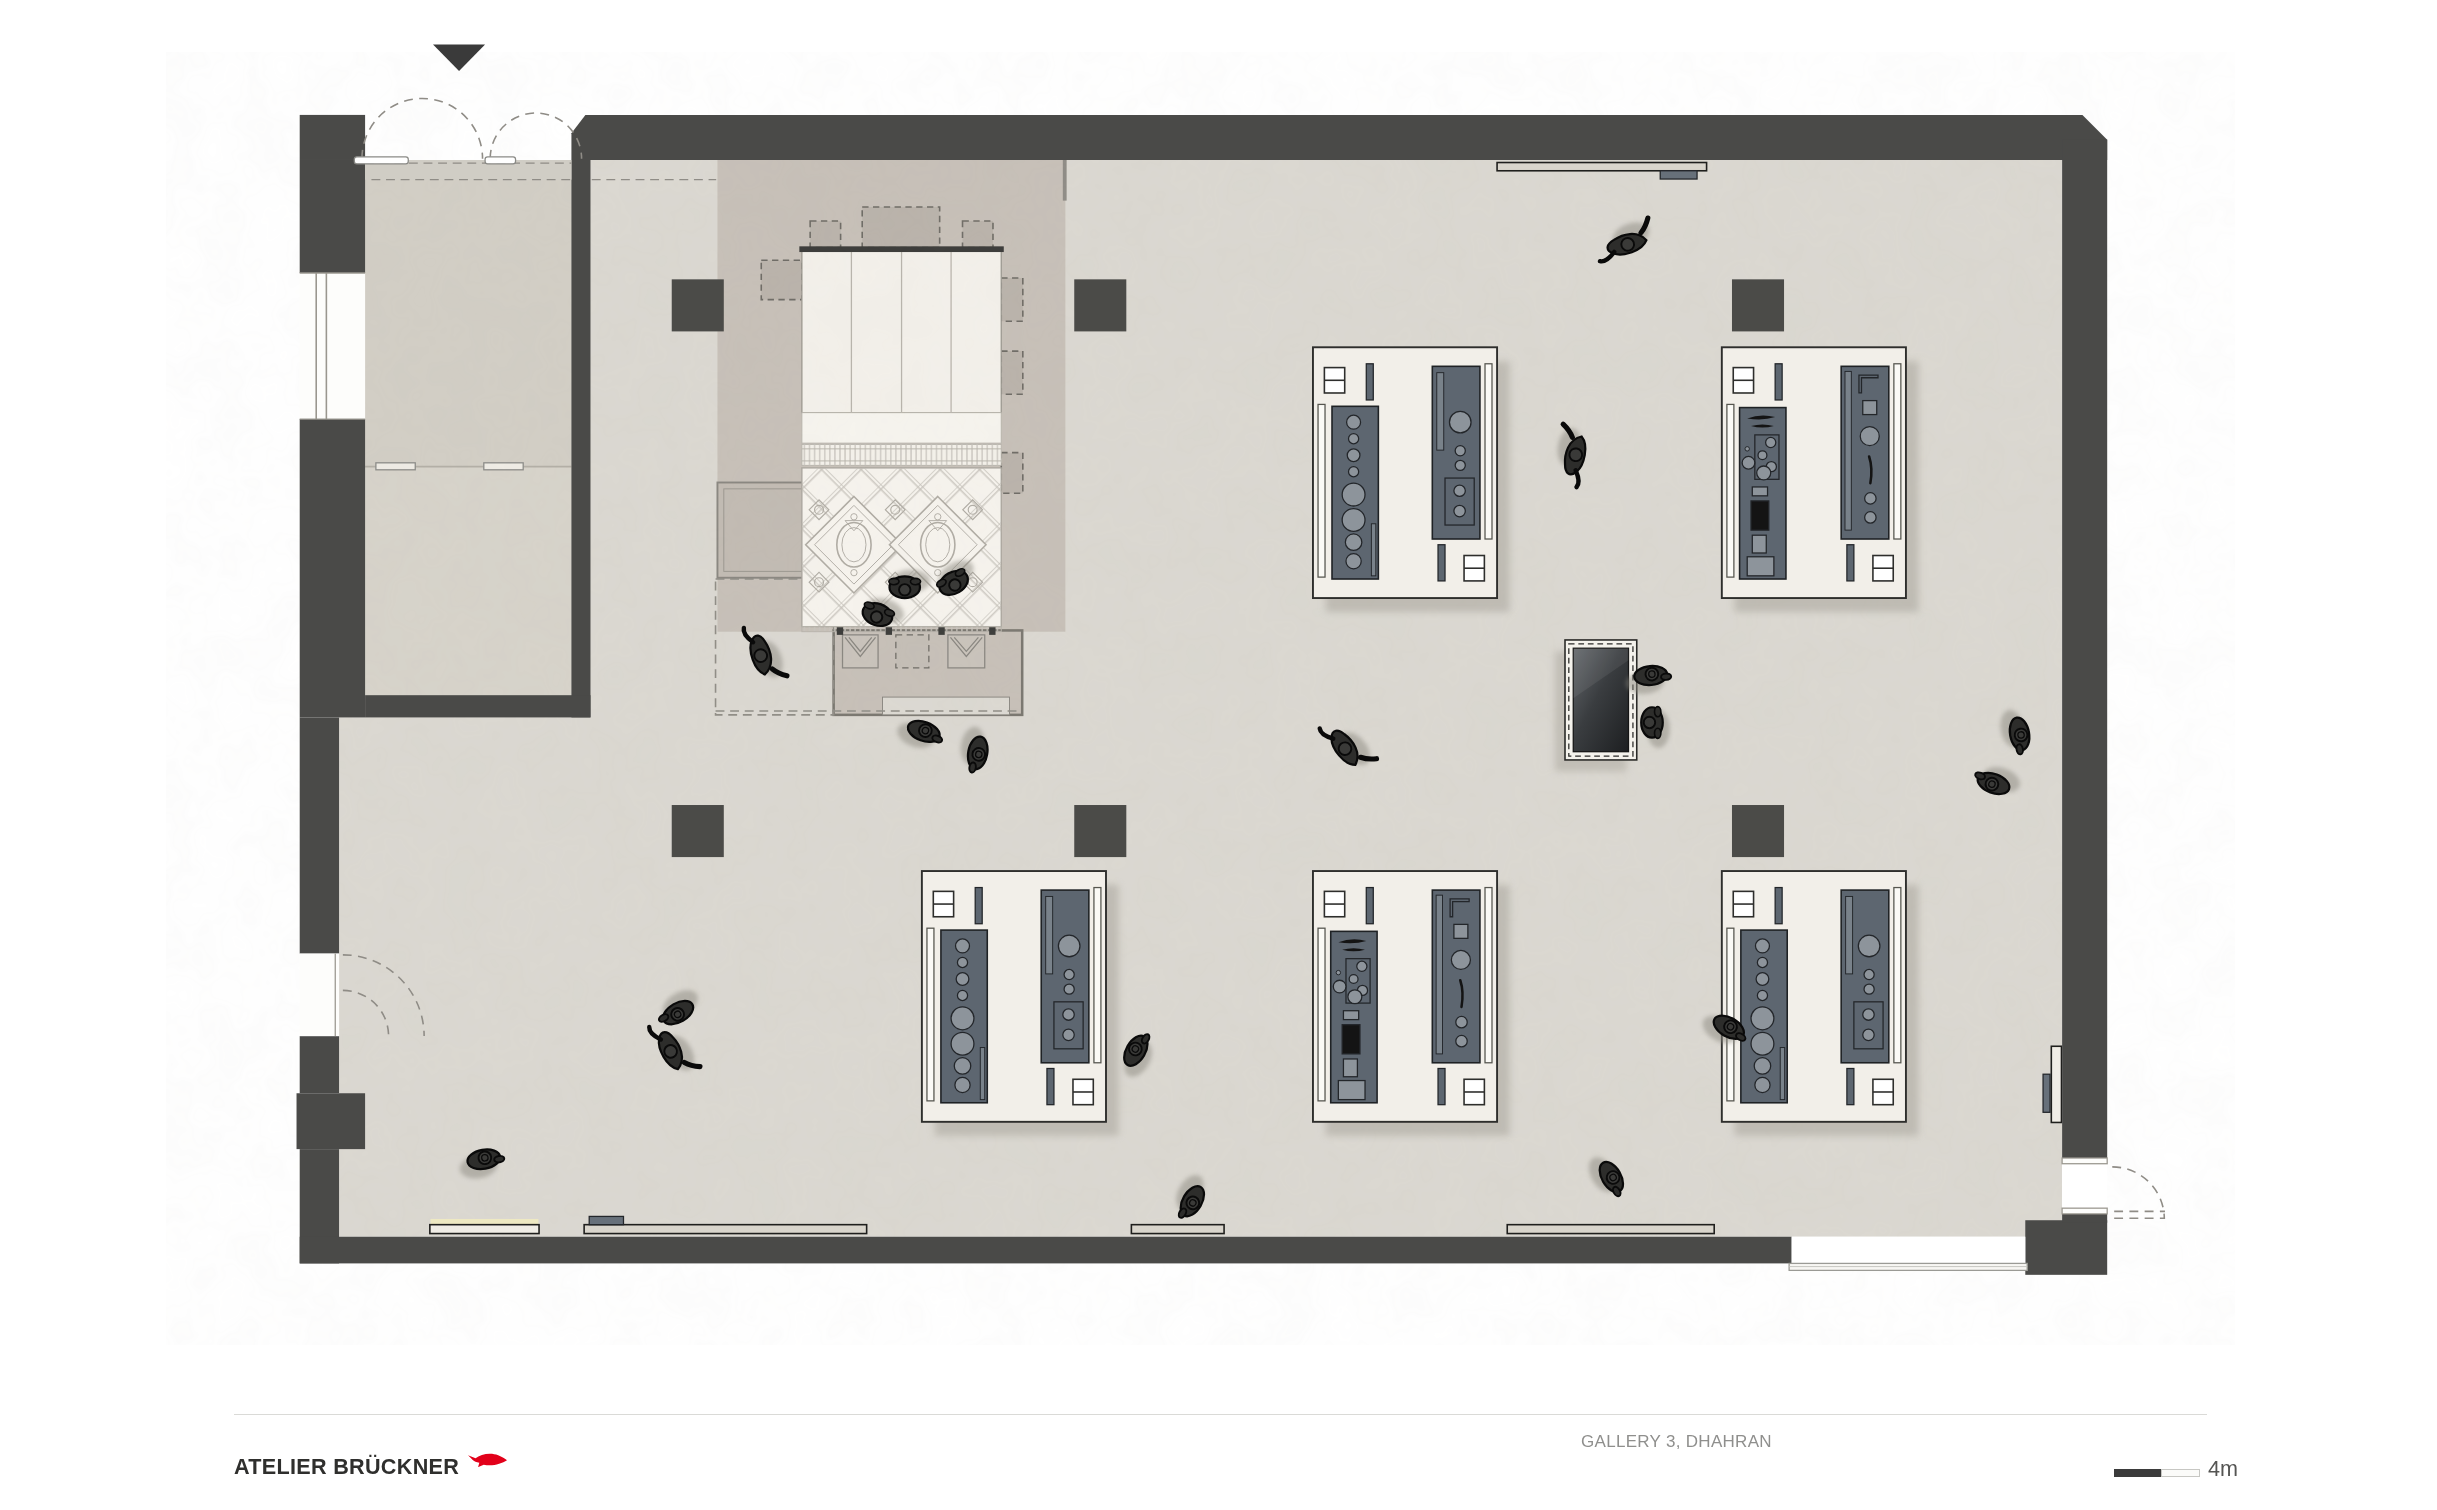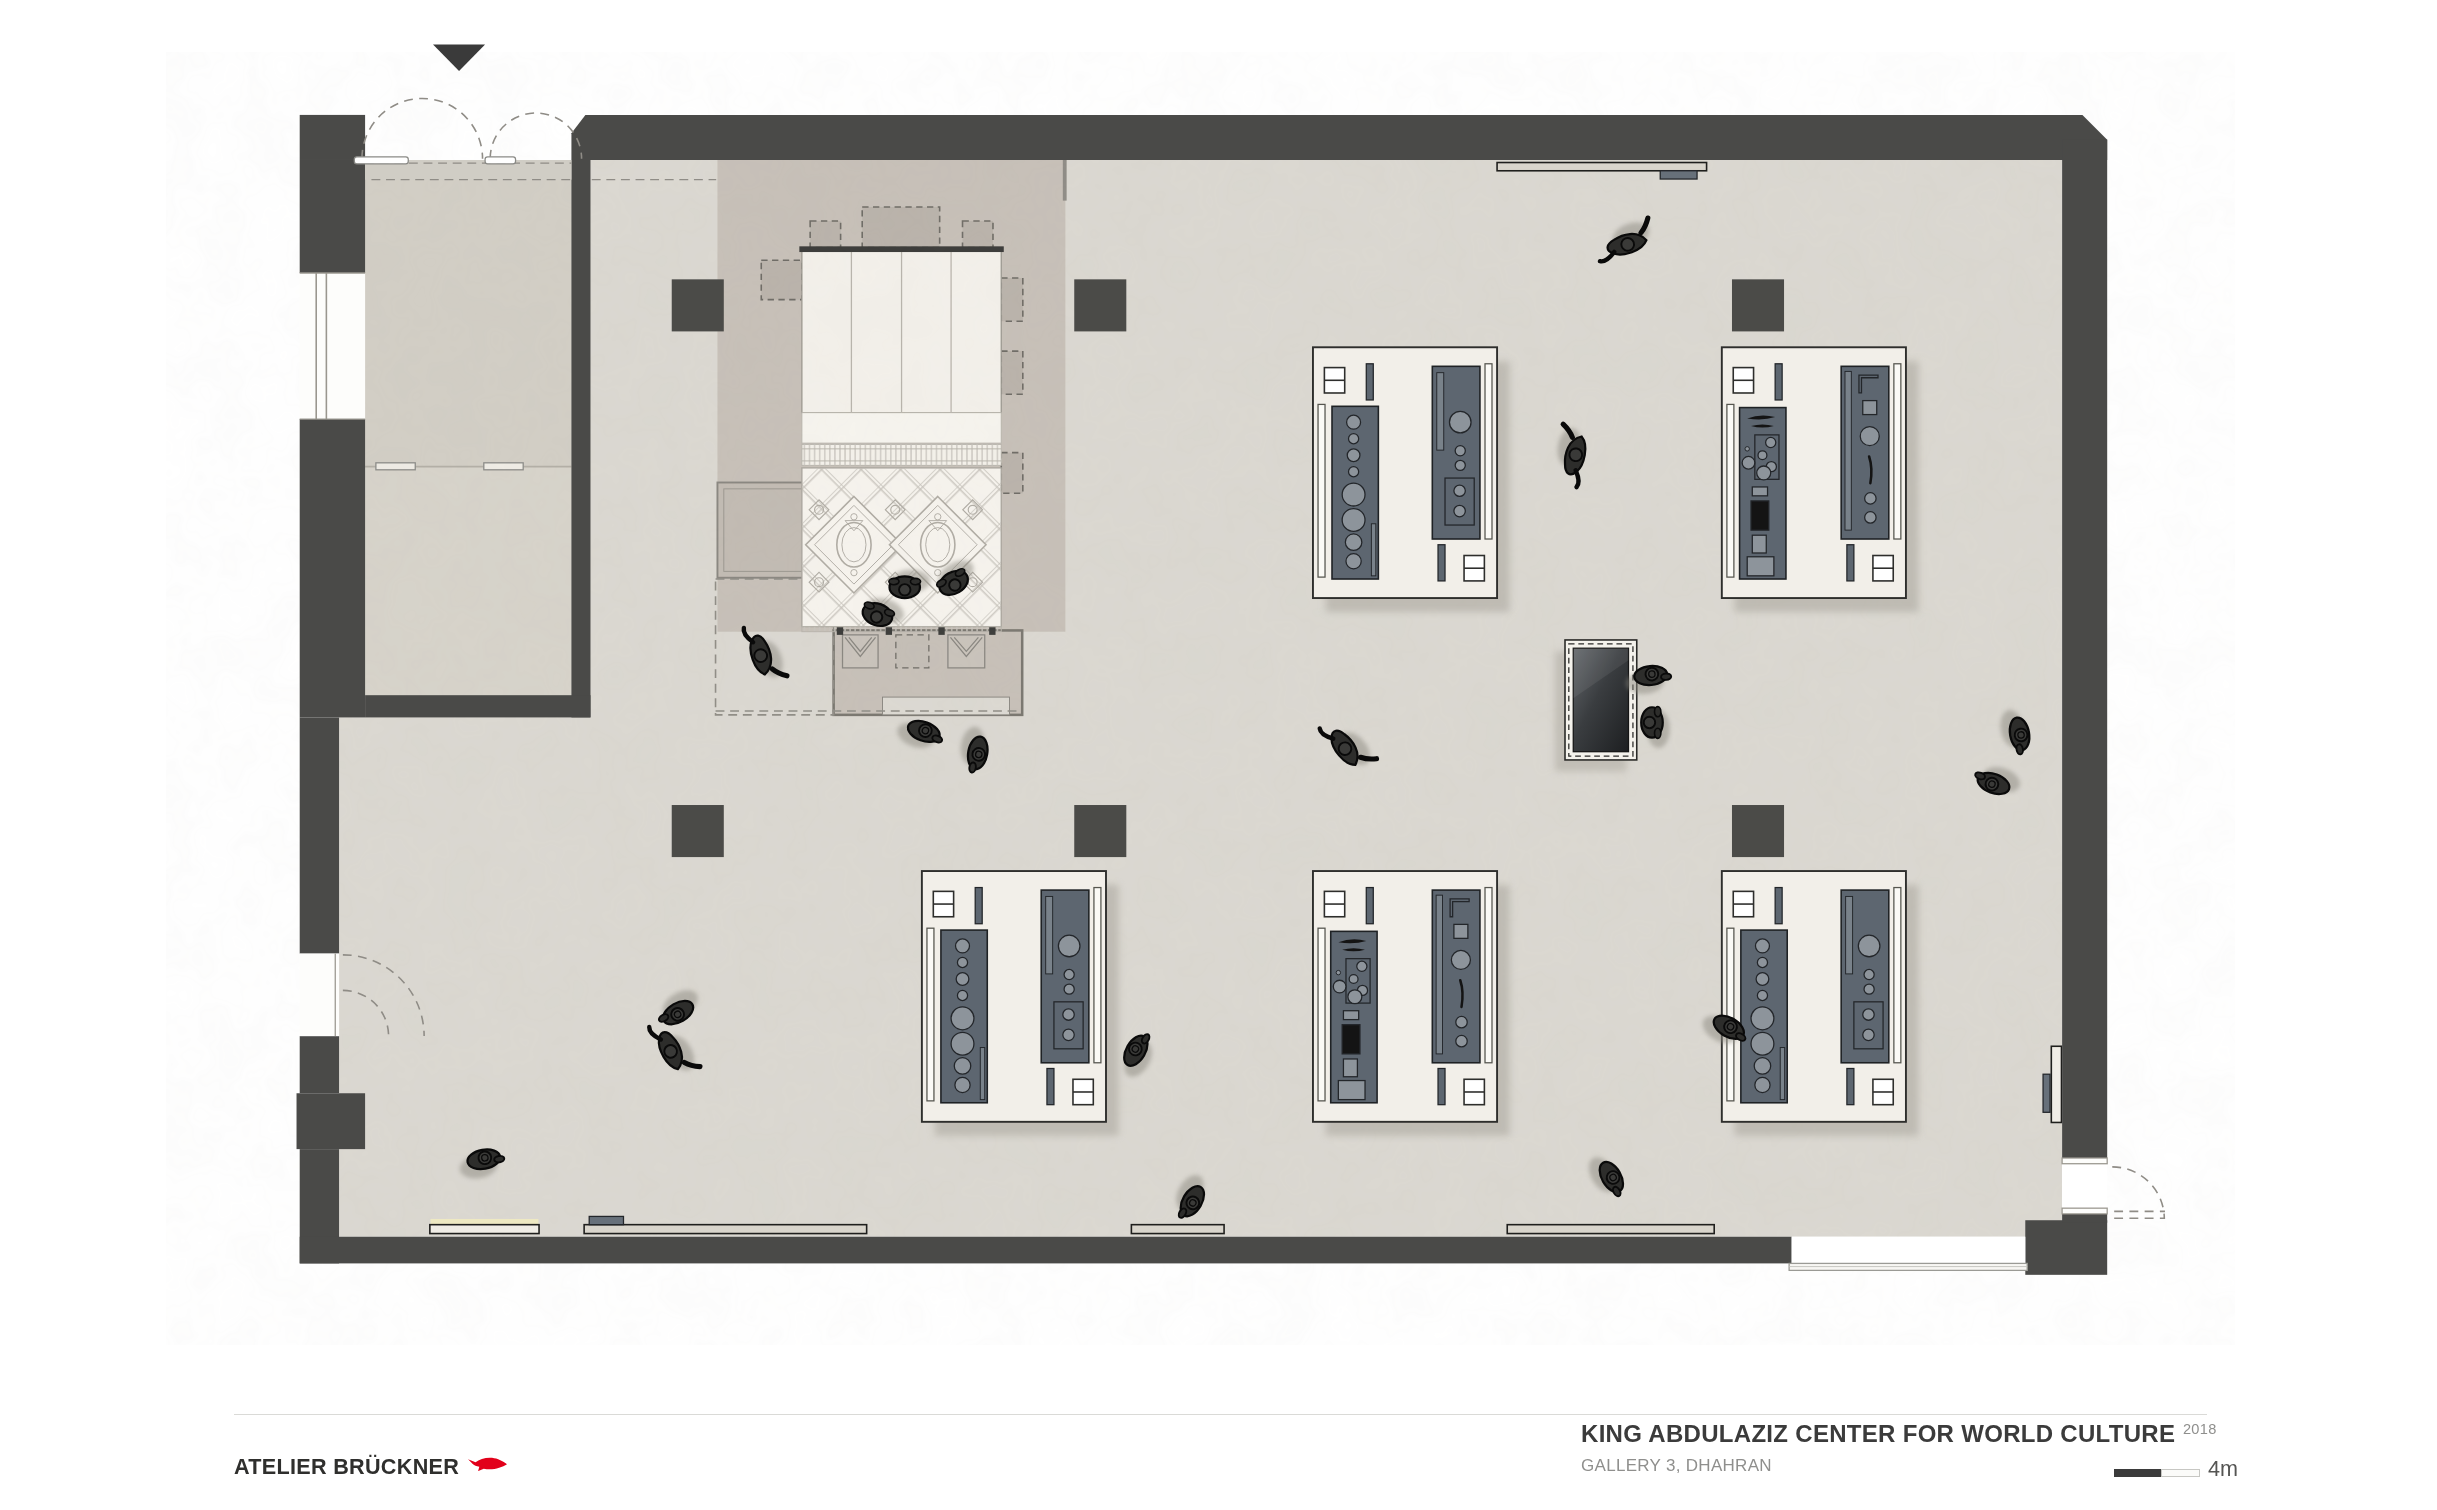--- a/index.html
+++ b/index.html
@@ -2,21 +2,21 @@
 <html style="font-size:10.2px"><head>
 <meta charset="utf-8">
 <style>
   html,body{margin:0;padding:0;background:#ffffff;}
   body{width:2438px;height:1511px;position:relative;overflow:hidden;
        font-family:"Liberation Sans","DejaVu Sans",sans-serif;}
   .stage{position:absolute;left:0;top:0;width:2438px;height:1511px;}
   svg.plan{position:absolute;left:0;top:0;}
   
   .footer-divider{position:absolute;left:234px;top:1414px;width:1973px;height:1.3px;background:#dadad7;}
-  .logo{position:absolute;left:234px;top:1456px;display:flex;align-items:center;}
+  .logo{position:absolute;left:234px;top:1456px;display:flex;align-items:flex-start;}
   .logo-text{font-size:21.6px;font-weight:bold;color:#2f2f2d;letter-spacing:0.3px;line-height:1;}
   .logo-fish{margin-left:9px;margin-top:-4.4px;}
   .title-block{position:absolute;left:1581px;top:1422px;width:635px;}
   .proj-title{font-size:24px;font-weight:bold;color:#3b3b3b;letter-spacing:0.3px;line-height:1;white-space:nowrap;}
   .proj-year{font-size:14.6px;font-weight:normal;color:#8f8f8d;position:relative;top:-7.6px;margin-left:7.6px;letter-spacing:0.3px;}
   .proj-sub{font-size:17px;color:#8f8f8d;letter-spacing:0.3px;margin-top:11.4px;line-height:1;white-space:nowrap;}
   .scalebar{position:absolute;left:2114px;top:1455px;width:140px;height:28px;}
   .scalebar .seg-dark{position:absolute;left:0;top:14px;width:47px;height:8.3px;background:#3b3b3b;}
   .scalebar .seg-light{position:absolute;left:47px;top:14px;width:39px;height:8.3px;background:#fbfbf9;border:1.3px solid #c7c7c3;box-sizing:border-box;}
   .scalebar .seg-label{position:absolute;left:94px;top:2.5px;font-size:21.6px;color:#555553;line-height:1;}
@@ -370,23 +370,20 @@
 <div class="logo">
   <span class="logo-text">ATELIER BRÜCKNER</span>
   <span class="logo-fish">
     <svg width="39" height="15.2" viewBox="0 0 62 24">
       <path d="M8,13 L0,5 L12,10 C20,3 36,0 48,5 C54,7.5 59,10.5 62,13 C53,19 38,23 25,20 L16,24 L18,17 C13,16 10,15 8,13 Z" fill="#e2001a"></path>
     </svg>
   </span>
 </div>
 
 <div class="title-block">
-  <div>
-    <span class="proj-title">KING ABDULAZIZ CENTER FOR WORLD CULTURE</span><span class="proj-year">2018</span>
-  </div>
   <div class="proj-sub">GALLERY 3, DHAHRAN</div>
 </div>
 
 <div class="scalebar">
   <div class="seg-dark"></div>
   <div class="seg-light"></div>
   <div class="seg-label">4m</div>
 </div>
 
 </div>

